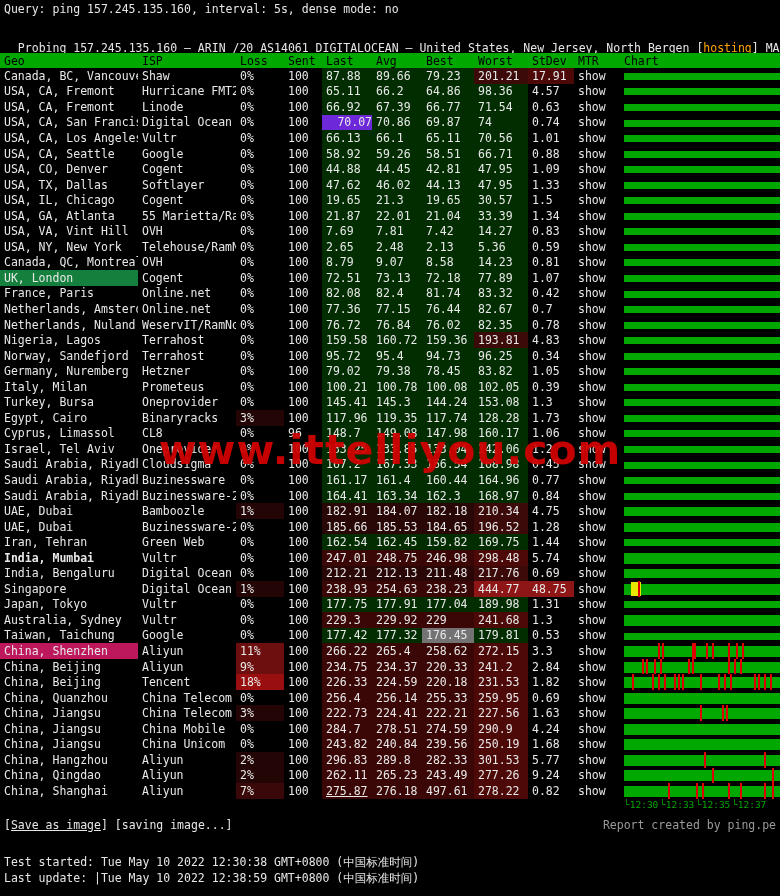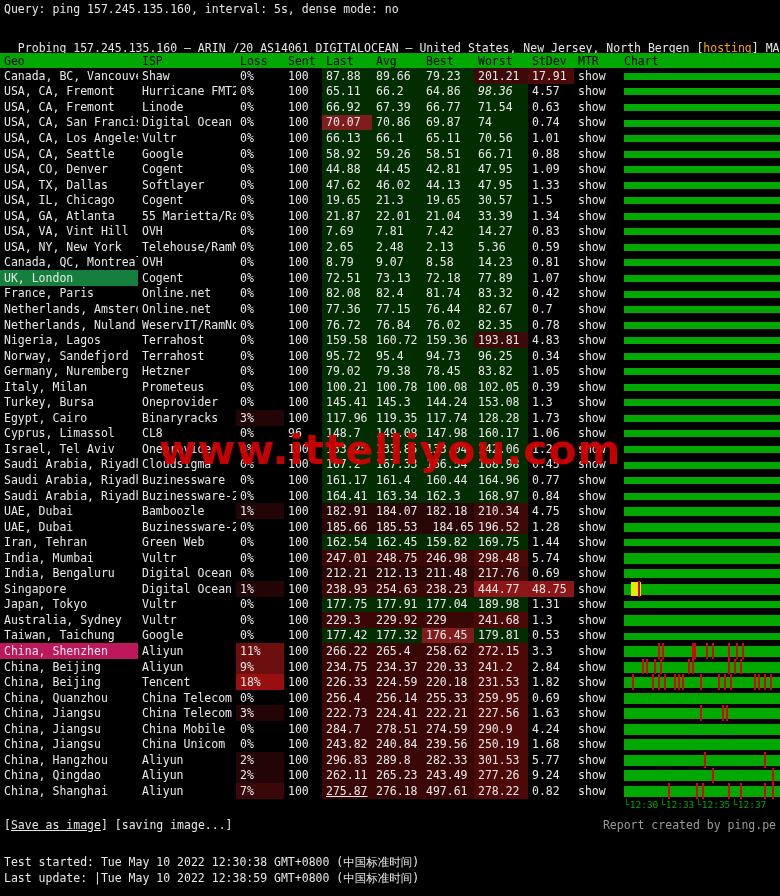--- a/index.html
+++ b/index.html
@@ -201,21 +201,21 @@
         </td>
       </tr>
       <tr>
         <td style="background: rgb(0, 0, 0);">USA, CA, Fremont</td>
         <td style="background: rgb(0, 0, 0);">Hurricane FMT2</td>
         <td style="background: rgb(0, 0, 0);">0%</td>
         <td style="background: rgb(0, 0, 0);">100</td>
         <td style="background: rgb(1, 45, 1);">65.11</td>
         <td style="background: rgb(1, 45, 1);">66.2</td>
         <td style="background: rgb(1, 45, 1);">64.86</td>
-        <td style="background: rgb(1, 45, 1); font-style: italic;">98.36</td>
+        <td style="background: rgb(1, 45, 1);">98.36</td>
         <td style="background: rgb(0, 0, 0);">4.57</td>
         <td class="mtr"><span>show</span></td>
         <td class="chartcell">
           <div class="spark">
             <div class="base" style="height: 7px; top: 4.875px;"></div>
           </div>
         </td>
       </tr>
       <tr>
         <td style="background: rgb(0, 0, 0);">USA, CA, Fremont</td>
@@ -232,21 +232,21 @@
           <div class="spark">
             <div class="base" style="height: 7px; top: 4.875px;"></div>
           </div>
         </td>
       </tr>
       <tr>
         <td style="background: rgb(0, 0, 0);">USA, CA, San Francisco</td>
         <td style="background: rgb(0, 0, 0);">Digital Ocean</td>
         <td style="background: rgb(0, 0, 0);">0%</td>
         <td style="background: rgb(0, 0, 0);">100</td>
-        <td style="background: #7f1d1d;">70.07</td>
+        <td style="background: #6d28d9; text-align: right;">70.07</td>
         <td style="background: rgb(1, 45, 1);">70.86</td>
         <td style="background: rgb(1, 45, 1);">69.87</td>
         <td style="background: rgb(1, 45, 1);">74</td>
         <td style="background: rgb(0, 0, 0);">0.74</td>
         <td class="mtr"><span>show</span></td>
         <td class="chartcell">
           <div class="spark">
             <div class="base" style="height: 7px; top: 4.875px;"></div>
           </div>
         </td>
@@ -676,21 +676,21 @@
           </div>
         </td>
       </tr>
       <tr>
         <td style="background: rgb(0, 0, 0);">UAE, Dubai</td>
         <td style="background: rgb(0, 0, 0);">Buzinessware-2</td>
         <td style="background: rgb(0, 0, 0);">0%</td>
         <td style="background: rgb(0, 0, 0);">100</td>
         <td style="background: rgb(42, 7, 7);">185.66</td>
         <td style="background: rgb(42, 7, 7);">185.53</td>
-        <td style="background: rgb(42, 7, 7); text-align: right;">184.65</td>
+        <td style="background: rgb(42, 7, 7);">184.65</td>
         <td style="background: rgb(61, 10, 10);">196.52</td>
         <td style="background: rgb(0, 0, 0);">1.28</td>
         <td class="mtr"><span>show</span></td>
         <td class="chartcell">
           <div class="spark">
             <div class="base" style="height: 9px; top: 3.875px;"></div>
           </div>
         </td>
       </tr>
       <tr>
@@ -704,21 +704,21 @@
         <td style="background: rgb(1, 45, 1);">169.75</td>
         <td style="background: rgb(0, 0, 0);">1.44</td>
         <td class="mtr"><span>show</span></td>
         <td class="chartcell">
           <div class="spark">
             <div class="base" style="height: 7px; top: 4.875px;"></div>
           </div>
         </td>
       </tr>
       <tr>
-        <td style="background: rgb(0, 0, 0);">India, Mumbai</td>
+        <td style="background: rgb(0, 0, 0); font-weight: bold;">India, Mumbai</td>
         <td style="background: rgb(0, 0, 0);">Vultr</td>
         <td style="background: rgb(0, 0, 0);">0%</td>
         <td style="background: rgb(0, 0, 0);">100</td>
         <td style="background: rgb(58, 6, 6);">247.01</td>
         <td style="background: rgb(58, 6, 6);">248.75</td>
         <td style="background: rgb(58, 6, 6);">246.98</td>
         <td style="background: rgb(77, 8, 8);">298.48</td>
         <td style="background: rgb(0, 0, 0);">5.74</td>
         <td class="mtr"><span>show</span></td>
         <td class="chartcell">
@@ -797,21 +797,21 @@
           </div>
         </td>
       </tr>
       <tr>
         <td style="background: rgb(0, 0, 0);">Taiwan, Taichung</td>
         <td style="background: rgb(0, 0, 0);">Google</td>
         <td style="background: rgb(0, 0, 0);">0%</td>
         <td style="background: rgb(0, 0, 0);">100</td>
         <td style="background: rgb(1, 45, 1);">177.42</td>
         <td style="background: rgb(1, 45, 1);">177.32</td>
-        <td style="background: #7f1d1d;">176.45</td>
+        <td style="background: #737373;">176.45</td>
         <td style="background: rgb(1, 45, 1);">179.81</td>
         <td style="background: rgb(0, 0, 0);">0.53</td>
         <td class="mtr"><span>show</span></td>
         <td class="chartcell">
           <div class="spark">
             <div class="base" style="height: 7px; top: 4.875px;"></div>
           </div>
         </td>
       </tr>
       <tr>

